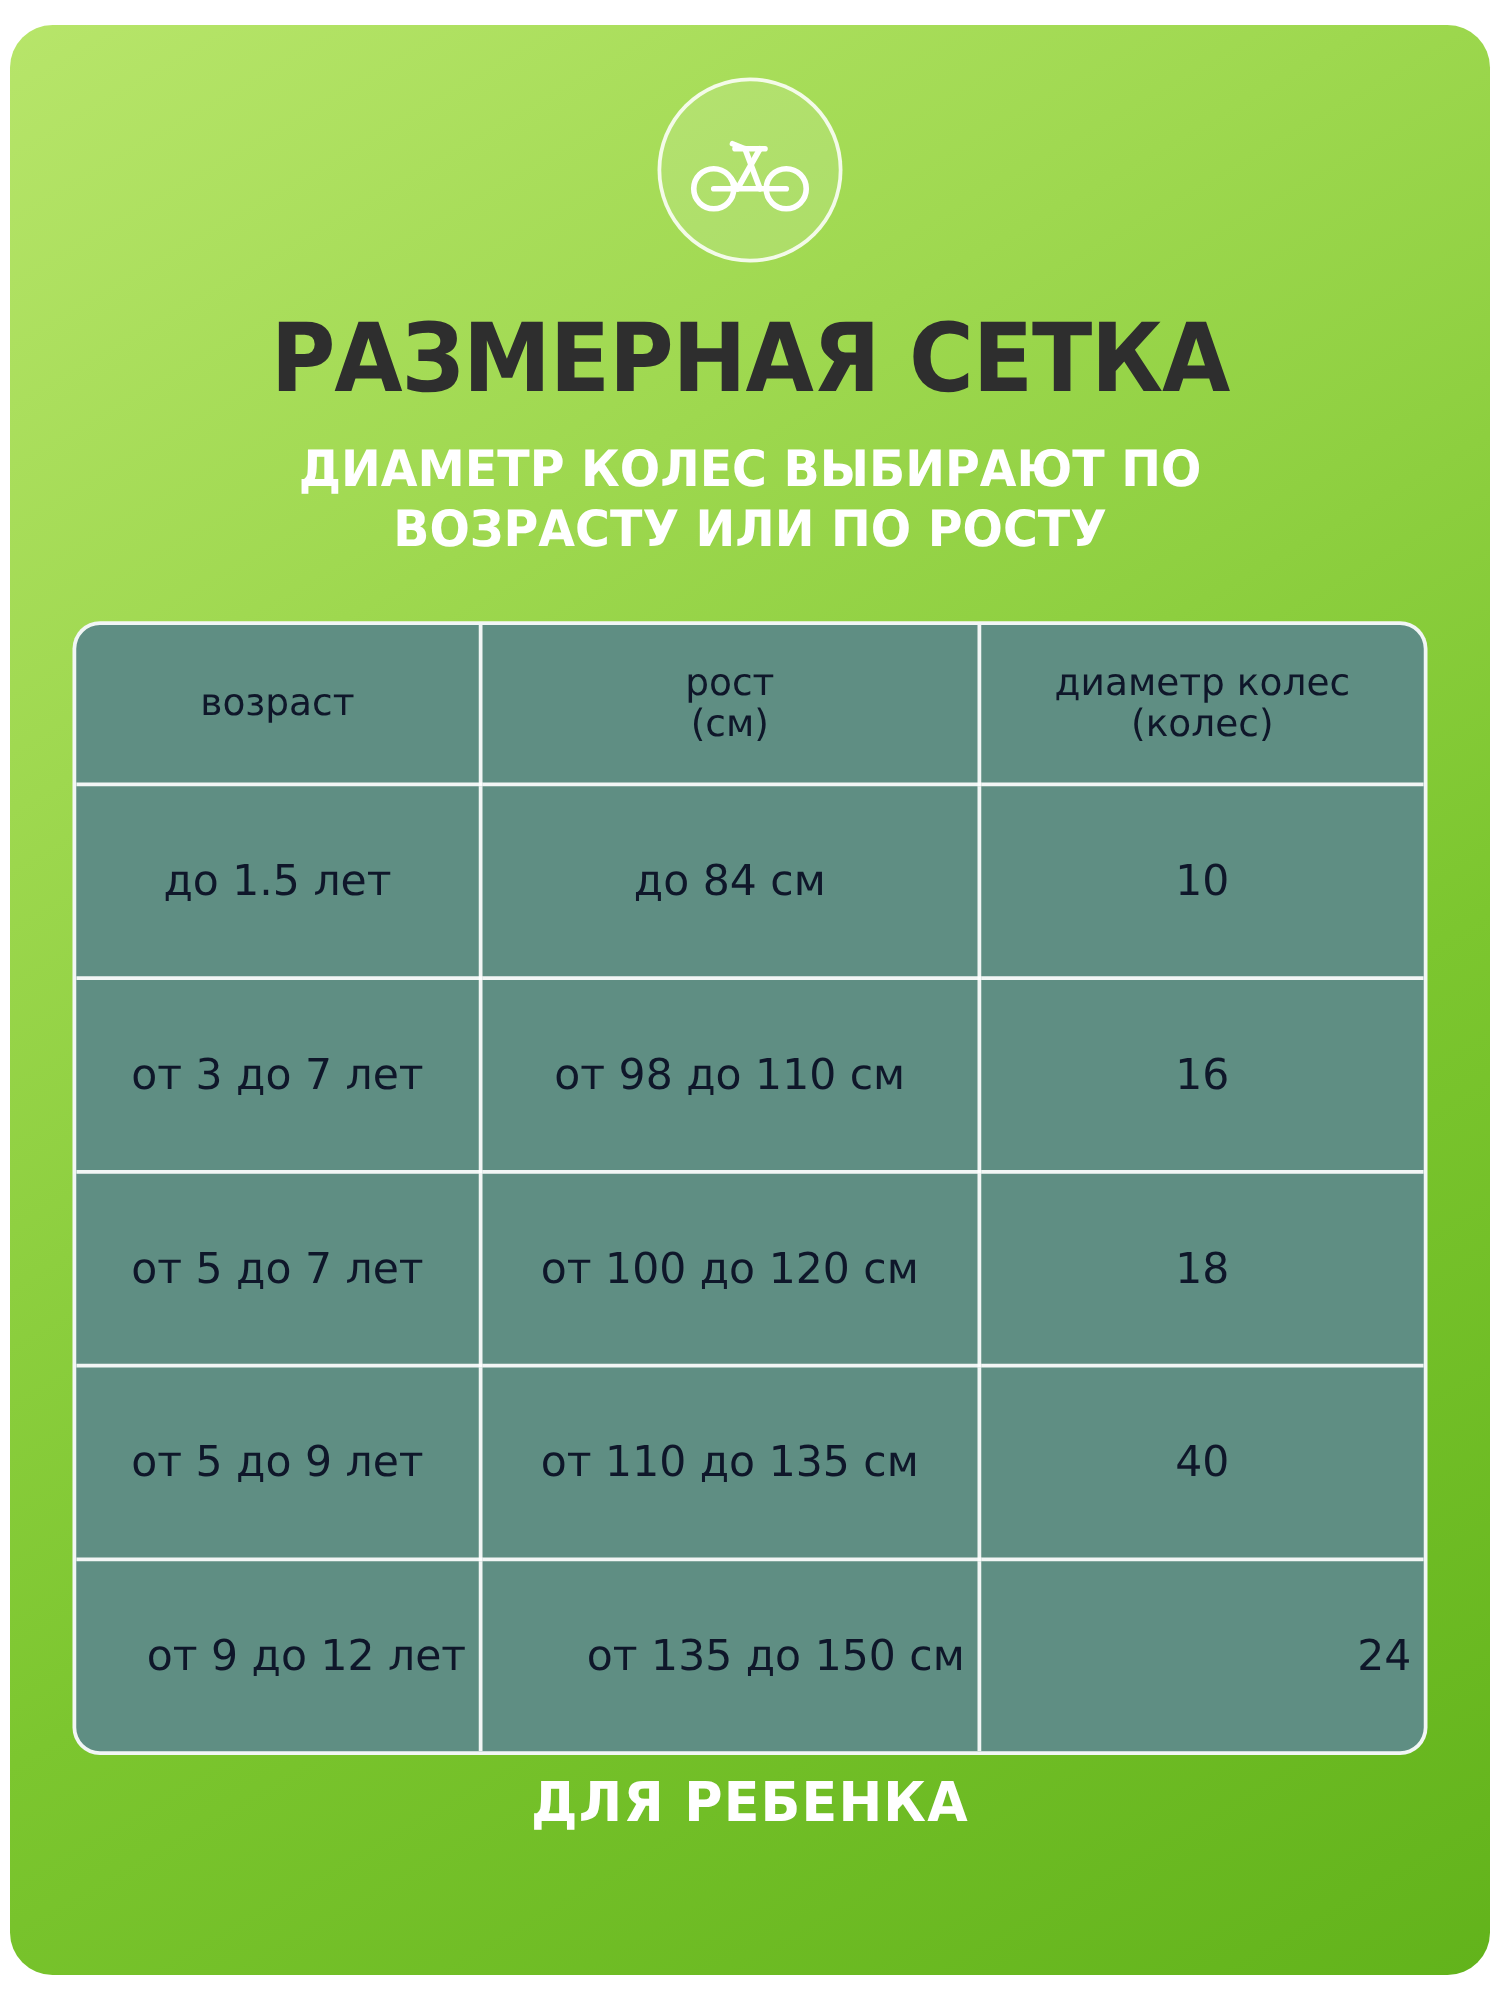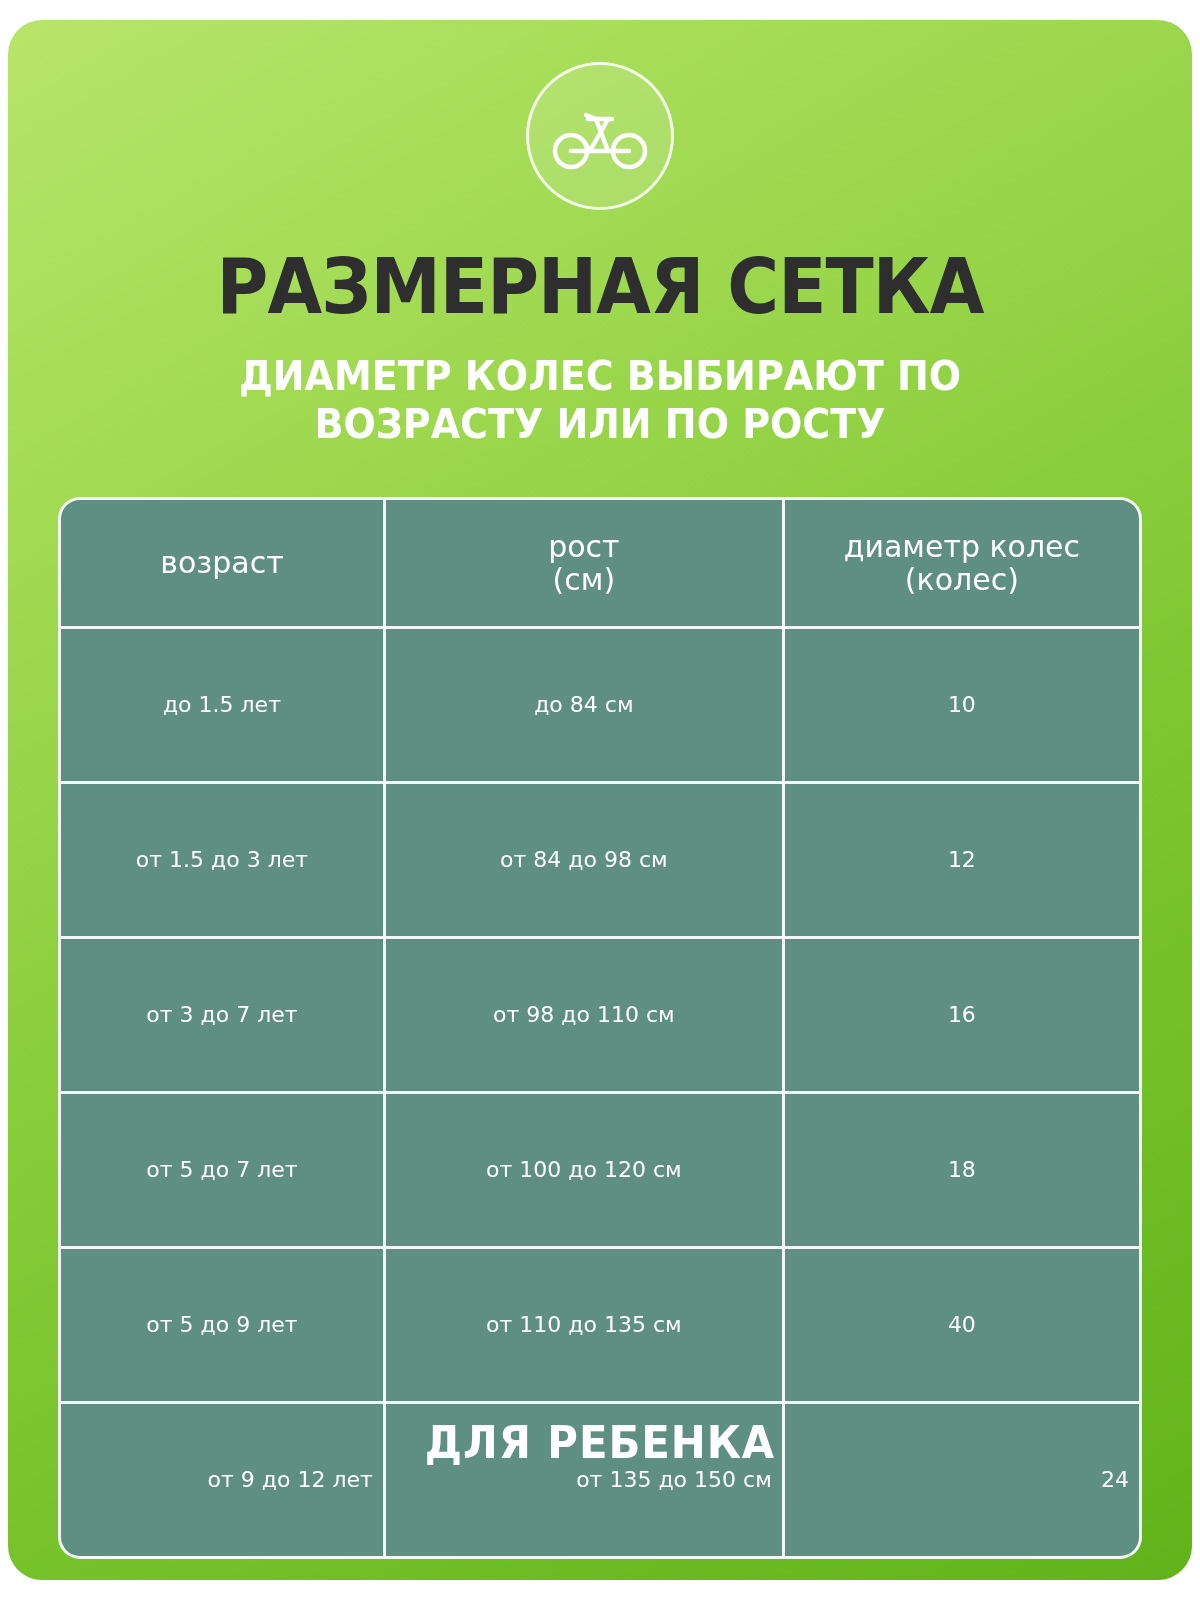--- a/index.html
+++ b/index.html
@@ -73,39 +73,39 @@
     border-radius: 22px;
     overflow: hidden;
     background: #5f8e83;
   }
   table {
     width: 100%;
     border-collapse: collapse;
     table-layout: fixed;
   }
   th, td {
-    color: #ffffff;
+    color: #0f172a;
     text-align: center;
     vertical-align: middle;
     border-right: 3px solid rgba(255,255,255,0.92);
     border-bottom: 3px solid rgba(255,255,255,0.92);
     padding: 16px 10px;
     font-weight: 700;
   }
   th:last-child, td:last-child { border-right: none; }
   tbody tr:last-child td { border-bottom: none; text-align: right; }
 
   thead th {
     font-size: 30px;
     line-height: 1.12;
     height: 94px;
     font-weight: 500;
   }
   tbody td {
-    font-size: 22px;
+    font-size: 34px;
     line-height: 1.18;
     height: 120px;
     font-weight: 500;
   }
   col.c1 { width: 30%; }
   col.c2 { width: 37%; }
   col.c3 { width: 33%; }
 
   
   .footer {
@@ -166,25 +166,20 @@
           </th>
         </tr>
       </thead>
       <tbody>
         <tr>
           <td>до 1.5 лет</td>
           <td>до 84 см</td>
           <td>10</td>
         </tr>
         <tr>
-          <td>от 1.5 до 3 лет</td>
-          <td>от 84 до 98 см</td>
-          <td>12</td>
-        </tr>
-        <tr>
           <td>от 3 до 7 лет</td>
           <td>от 98 до 110 см</td>
           <td>16</td>
         </tr>
         <tr>
           <td>от 5 до 7 лет</td>
           <td>от 100 до 120 см</td>
           <td>18</td>
         </tr>
         <tr>

